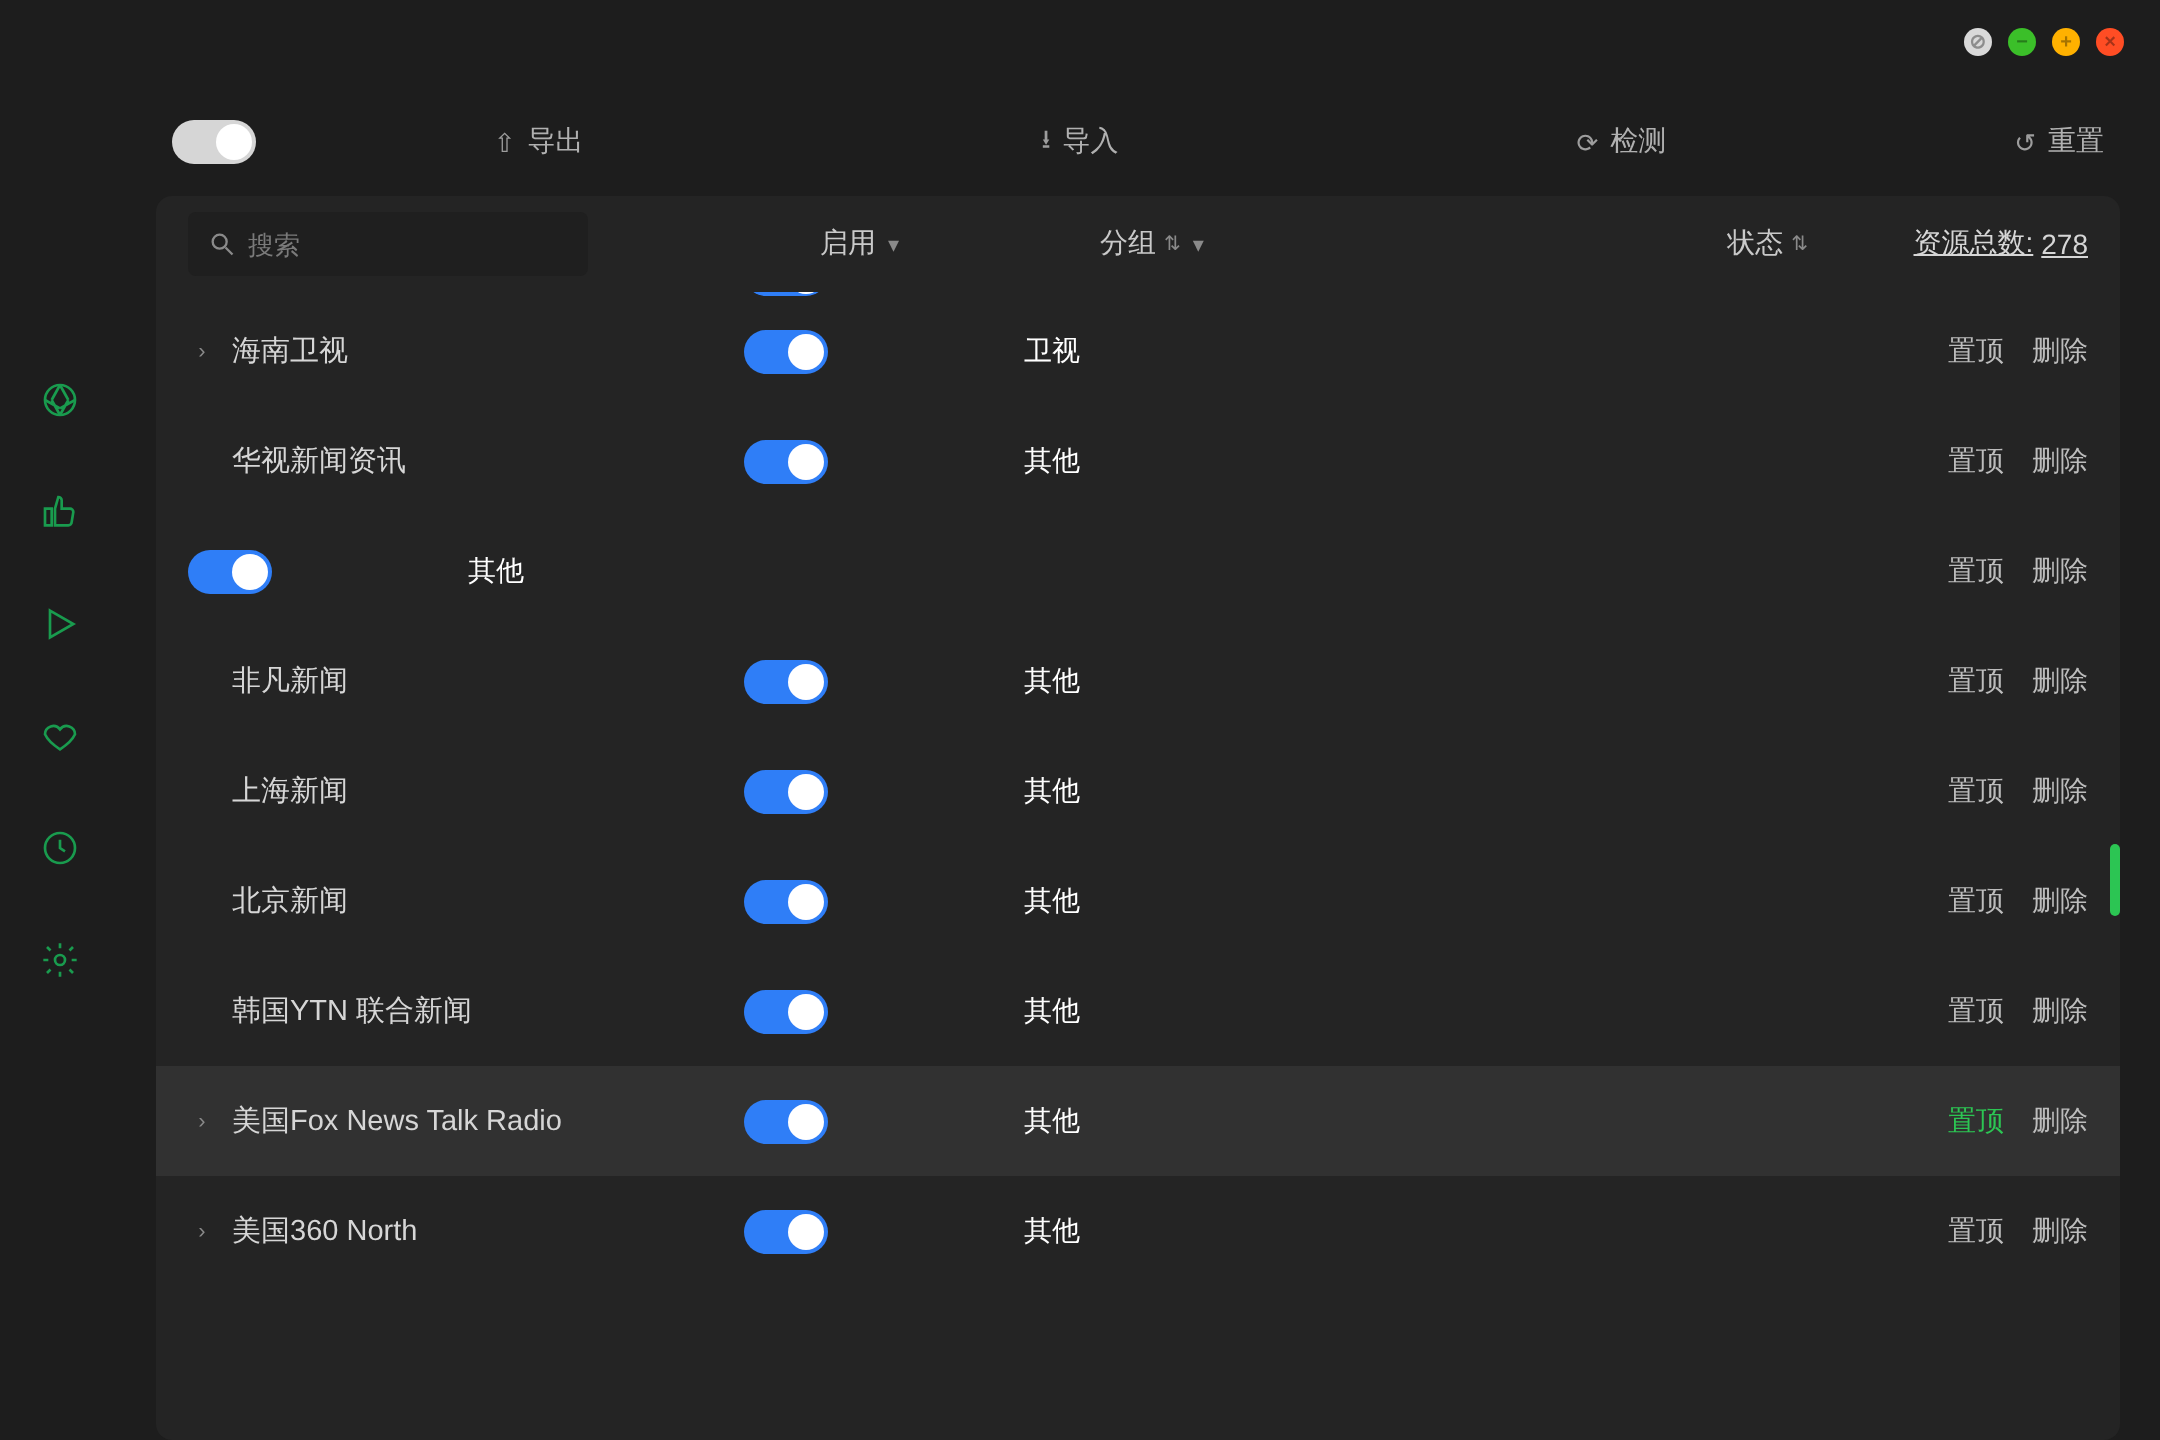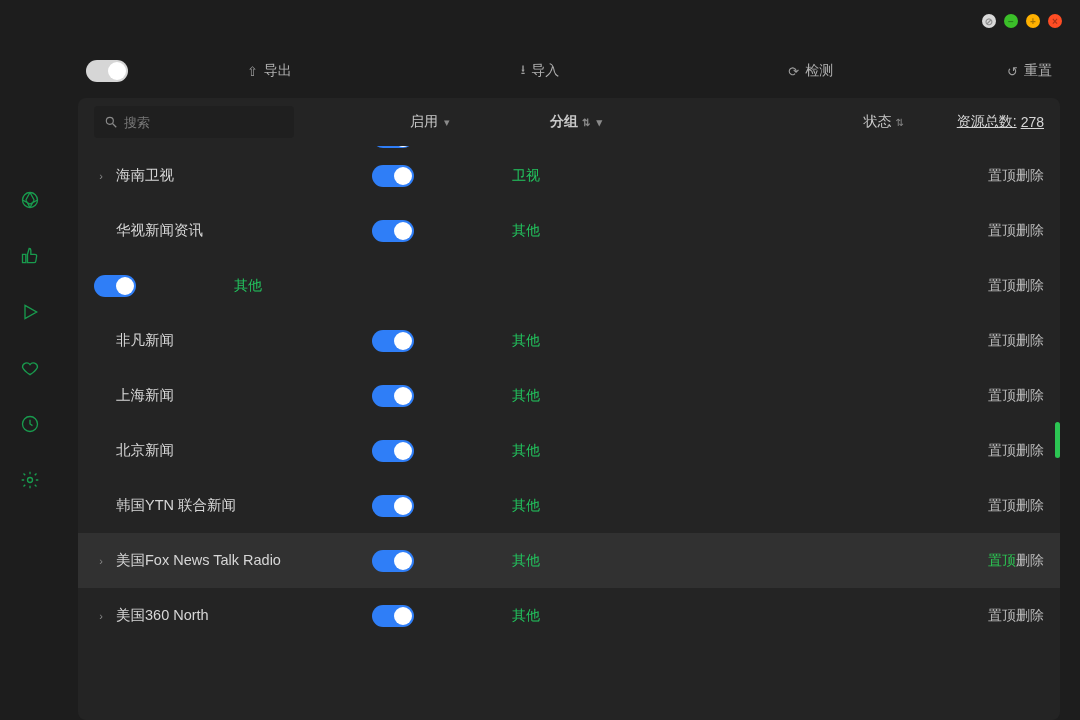--- a/index.html
+++ b/index.html
@@ -106,21 +106,21 @@
     padding: 0 10px; gap: 6px;
     color: #8a8a8a;
   }
   .search input {
     flex: 1; background: transparent; border: none; outline: none;
     color: #5eead4; font-size: 13px;
   }
   .search input::placeholder { color: #7a7a7a; }
   .col { display: flex; align-items: center; gap: 4px; }
   .col-enable { width: 140px; justify-content: flex-start; margin-left: 116px; }
-  .col-group  { width: 170px; font-weight: bold; }
+  .col-group  { width: 170px; }
   .col-status { flex: 1; justify-content: flex-end; }
   .col-total  { text-align: right; width: 140px; justify-content: flex-end; color: #d6d6d6; text-decoration: underline; }
   .sort-ic { font-size: 10px; color: #8a8a8a; }
   .chev { font-size: 11px; color: #8a8a8a; margin-left: 2px; }
 
   .rows {
     flex: 1;
     overflow: hidden;
     position: relative;
   }
@@ -146,23 +146,23 @@
   .toggle-on {
     width: 42px; height: 22px;
     border-radius: 11px;
     background: #2f7ef7;
     position: relative;
   }
   .toggle-on:after {
     content:""; position:absolute; right:2px; top:2px;
     width:18px; height:18px; border-radius:50%; background:#fff;
   }
-  .row-group { width: 170px; color: #22c55e; }
+  .row-group { width: 170px; color: #ffffff; }
   .row-status { flex:1; }
-  .row-actions { display: flex; width: 110px; justify-content: flex-end; }
+  .row-actions { display: flex; gap: 14px; width: 110px; justify-content: flex-end; }
   .act { color: #bcbcbc; cursor: pointer; font-size: 14px; }
   .act.hot { color: #2cc553; }
 
   .partial-toggle {
     height: 16px;
     padding: 0 16px;
     display: flex; align-items: flex-end;
   }
   .partial-toggle .pill {
     margin-left: 278px;

